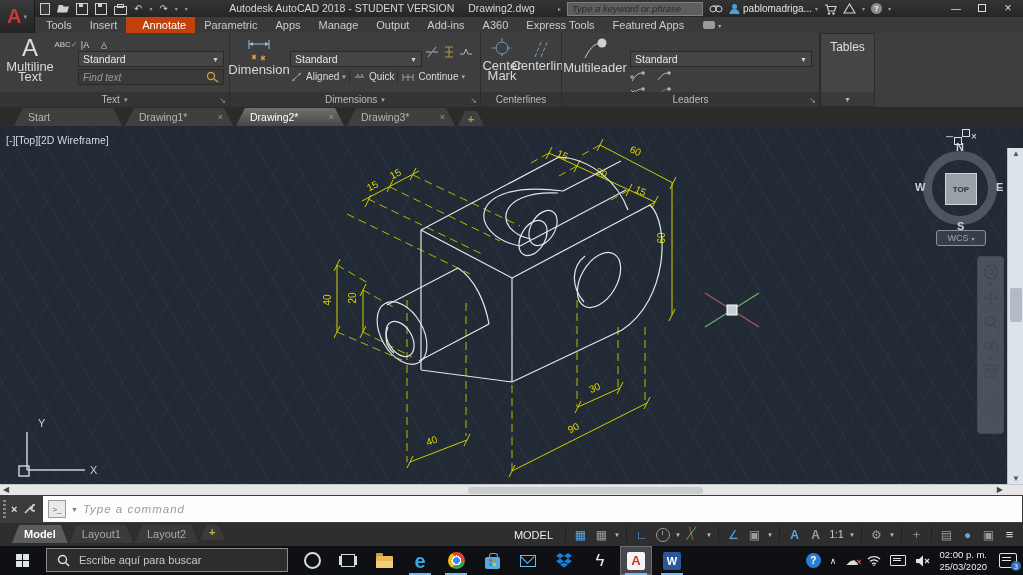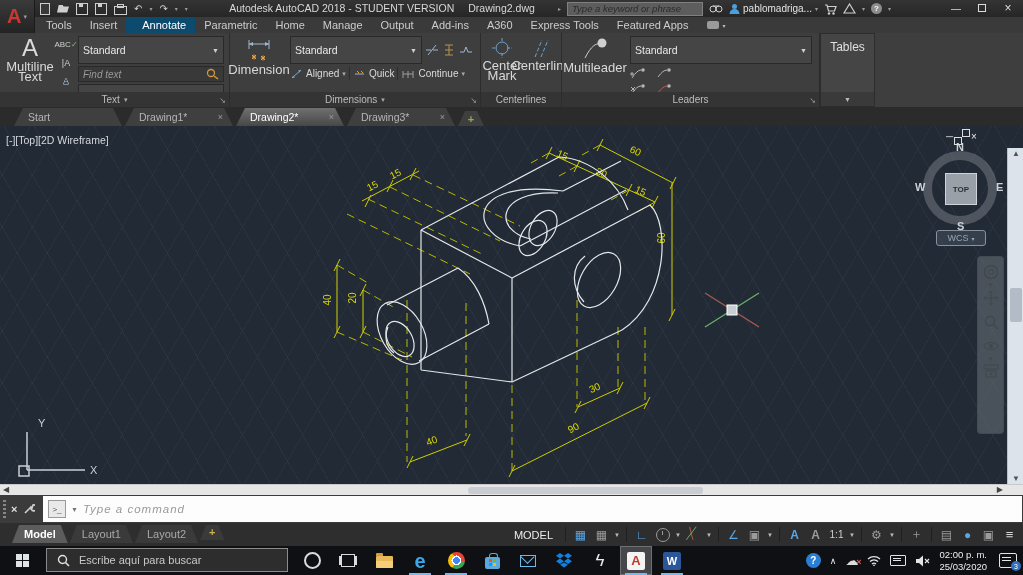--- a/index.html
+++ b/index.html
@@ -27,32 +27,32 @@
   .helpdot{width:11px;height:11px;border-radius:50%;background:#8c8c8c;color:#fff;font-size:8px;font-weight:bold;display:flex;align-items:center;justify-content:center;}
   .wb{position:absolute;right:2px;top:0;display:flex;z-index:6;}
   .wb span{width:26px;height:16px;display:flex;align-items:center;justify-content:center;color:#ddd;font-size:10px;}
   .ic-restore{position:relative;width:8px;height:8px;}
   .ic-restore::before{content:"";position:absolute;left:0;bottom:0;width:6px;height:6px;border:1px solid #ddd;}
   .ic-restore::after{content:"";position:absolute;right:0;top:0;width:6px;height:6px;border:1px solid #ddd;}
   
   .rtabsbg{position:absolute;left:0;top:17px;width:100%;height:16px;background:#3a3a3a;}
   .rtabs{position:absolute;left:37px;top:17px;height:16px;display:flex;align-items:stretch;z-index:4;}
   .rtab{padding:0 9px;line-height:16px;font-size:11px;color:#cccccc;white-space:nowrap;}
-  .rtab.on{background:#0c4a6e;color:#fff;padding-left:16px;}
+  .rtab.on{background:#c2410c;color:#fff;padding-left:16px;}
   .mediabtn{display:flex;align-items:center;gap:3px;margin-left:10px;color:#bbb;}
   .mediabtn .m{width:12px;height:8px;background:#9a9a9a;border-radius:2px;}
   
   .ribbon{position:absolute;left:0;top:33px;width:100%;height:74px;background:#3e3e3e;border-bottom:1px solid #242424;}
   .panel{position:absolute;top:0;height:74px;border-right:1px solid #2c2c2c;background:#3e3e3e;}
   .plabel{position:absolute;bottom:0;left:0;width:100%;height:15px;background:#343434;color:#bdbdbd;font-size:10px;display:flex;align-items:center;justify-content:center;gap:4px;}
   .plabel .pdd{font-size:7px;color:#aaa;}
   .launch{position:absolute;right:3px;bottom:2px;font-size:8px;color:#9a9a9a;}
   .bb{position:absolute;display:flex;flex-direction:column;align-items:center;justify-content:flex-start;color:#d9dbdd;text-align:center;}
   .bb .lbl{font-size:13px;line-height:10px;color:#d9d9d9;margin-top:2px;}
-  .combo{height:28px;background:#454545;border:1px solid #292929;display:flex;align-items:center;font-size:10.5px;color:#e8e8e8;padding:0 4px;box-sizing:border-box;}
+  .combo{height:16px;background:#454545;border:1px solid #292929;display:flex;align-items:center;font-size:10.5px;color:#e8e8e8;padding:0 4px;box-sizing:border-box;margin-top:15px;}
   .combo .arr{margin-left:auto;color:#cfcfcf;font-size:7px;}
   .findf{height:16px;background:#393939;border:1px solid #292929;display:flex;align-items:center;font-size:10px;color:#9a9a9a;font-style:italic;padding:0 4px;box-sizing:border-box;}
   .colicon{width:16px;height:15px;display:flex;align-items:center;justify-content:center;font-size:8px;color:#cfcfcf;}
   .rowbtn{display:flex;align-items:center;gap:3px;color:#dadada;font-size:10px;white-space:nowrap;}
   .vysep{width:1px;height:13px;background:#2d2d2d;margin:0 3px;}
   .swatch{width:10px;height:10px;background:#e8e800;border:1px solid #222;}
   .cpanels{position:absolute;left:820px;top:0;height:74px;display:flex;gap:2px;}
   .cpanel{width:55px;height:74px;background:#454545;border:1px solid #2c2c2c;position:relative;box-sizing:border-box;}
   .cpanel .cl{display:block;margin-top:6px;text-align:center;font-size:12px;color:#e0e0e0;white-space:nowrap;overflow:hidden;}
   .cpanel .cb{position:absolute;bottom:0;left:0;width:100%;height:14px;background:#3a3a3a;display:flex;align-items:center;justify-content:center;color:#bbb;font-size:7px;}
@@ -216,41 +216,41 @@
       </span>
     <span style="font-size:12px;">×</span>
   </div>
 
   <div class="rtabsbg"></div>
   <div class="rtabs">
       <span class="rtab">Tools</span>
       <span class="rtab">Insert</span>
       <span class="rtab on">Annotate</span>
       <span class="rtab">Parametric</span>
-      <span class="rtab">Home</span>
+      <span class="rtab">Apps</span>
       <span class="rtab">Manage</span>
       <span class="rtab">Output</span>
       <span class="rtab">Add-ins</span>
       <span class="rtab">A360</span>
       <span class="rtab">Express Tools</span>
       <span class="rtab">Featured Apps</span>
       <span class="mediabtn">
         <span class="m"></span>
         <span style="font-size:6px;">▾</span>
       </span>
     </div>
 
   <div class="ribbon">
 
     <div class="panel" style="left:0;width:229px;">
       <div class="bb" style="left:4px;top:3px;width:52px;">
         <span style="font-size:24px;line-height:24px;color:#d9dcdf;">A</span>
         <span class="lbl">Multiline Text</span>
       </div>
-      <div style="position:absolute;left:58px;top:4px;display:flex;flex-direction:column;gap:3px;">
+      <div style="position:absolute;left:58px;top:4px;display:flex;flex-direction:row;gap:3px;">
         <span class="colicon">ABC<span style="color:#7ec06e;">✓</span></span>
         <span class="colicon" style="font-size:9px;">|A</span>
         <span class="colicon" style="font-size:9px;color:#9db8d2;">A̲</span>
       </div>
       <div style="position:absolute;left:78px;top:3px;width:146px;display:flex;flex-direction:column;gap:2px;">
         <div class="combo">
             <span>Standard</span>
             <span class="arr">▼</span>
           </div>
         <div class="findf">

